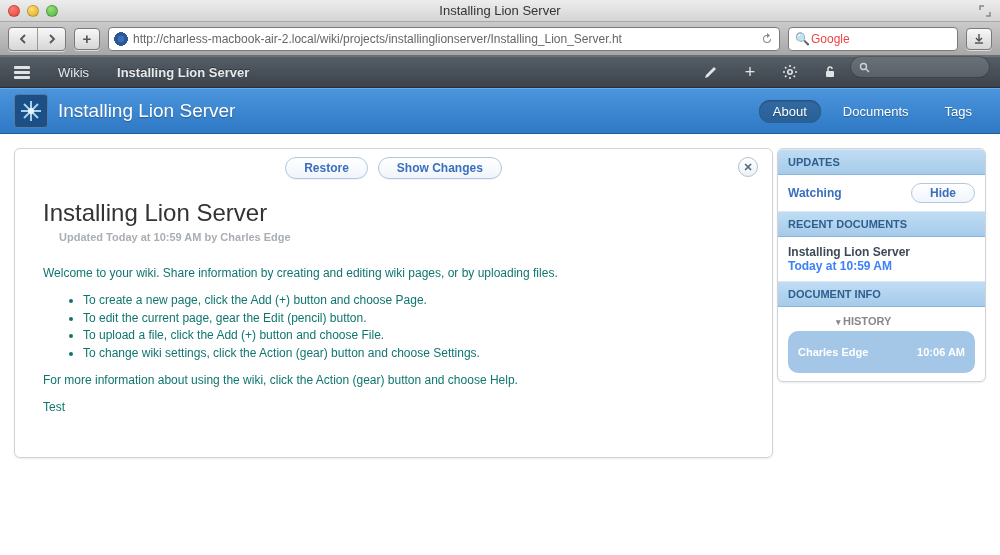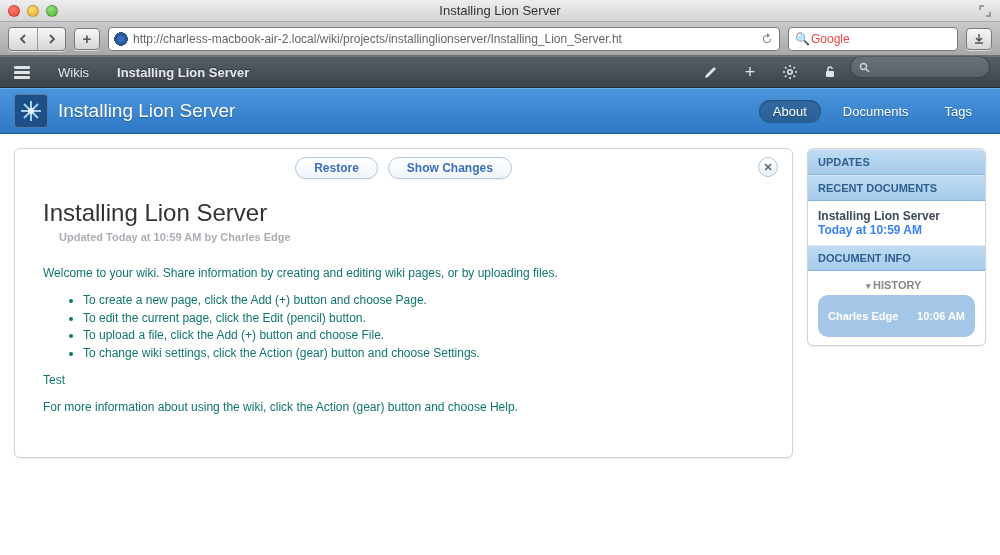--- a/index.html
+++ b/index.html
@@ -40,34 +40,34 @@
   
   .bluehdr{height:46px; background:linear-gradient(#4a95dc,#2f79c5); border-top:1px solid #68abe8; border-bottom:1px solid #1f5a99; display:flex; align-items:center; padding:0 14px; color:#fff;}
   .wiki-icon{width:34px;height:34px;margin-right:10px;border-radius:4px;background:#1b4f85;display:flex;align-items:center;justify-content:center;box-shadow:inset 0 0 0 1px rgba(255,255,255,.25);}
   .wiki-icon svg{width:26px;height:26px;}
   .bluehdr h1{font-size:19px; font-weight:normal; color:#fff; text-shadow:0 1px 1px rgba(0,0,0,.3);}
   .bluetabs{margin-left:auto; display:flex; gap:8px; align-items:center;text-align:right;}
   .bluetab{padding:4px 14px; border-radius:11px; color:#fff; font-size:13px; text-shadow:0 1px 1px rgba(0,0,0,.3);}
   .bluetab.sel{background:rgba(0,0,0,.25); box-shadow:inset 0 1px 2px rgba(0,0,0,.3);}
 
   
-  .content{padding:14px; background:#fff; display:flex; gap:14px; align-items:flex-start;}
+  .content{padding:14px; background:#fff; display:flex; gap:4px; align-items:flex-start;}
   .mainpanel{flex:1; border:1px solid #d0d4d8; border-radius:6px; background:#fff; box-shadow:0 1px 2px rgba(0,0,0,.08); padding:0;}
   .panel-top{display:flex; justify-content:center; gap:10px; padding:8px; position:relative;}
   .pill-btn{border:1px solid #b0c8e0; background:linear-gradient(#fff,#f0f5fb); color:#3a6fbd; font-weight:bold; font-size:12px; padding:3px 18px; border-radius:11px; box-shadow:0 1px 0 rgba(0,0,0,.05);}
   .close-x{position:absolute; right:14px; top:8px; width:20px;height:20px;border:1px solid #b6c2cf;border-radius:50%;background:linear-gradient(#fff,#ecf1f6);color:#5a6b7c;display:flex;align-items:center;justify-content:center;font-weight:bold;font-size:11px;}
   .panel-body{padding:12px 28px 30px;}
   .page-title{font-size:24px; color:#333; font-weight:normal; margin-bottom:4px;}
   .page-sub{font-size:11px; color:#a9aeb3; font-weight:bold; margin-bottom:22px;margin-left:16px;}
   .wiki-text{color:#0f766e; font-size:12px; line-height:1.45;}
   .wiki-text p{margin:10px 0;}
   .wiki-text ul{margin:8px 0 8px 40px;}
 
   
-  .sidebar{width:179px; border:1px solid #d0d4d8; border-radius:6px; background:#fff; box-shadow:0 1px 2px rgba(0,0,0,.08); overflow:hidden;}
+  .sidebar{width:209px; border:1px solid #d0d4d8; border-radius:6px; background:#fff; box-shadow:0 1px 2px rgba(0,0,0,.08); overflow:hidden;}
   .sb-head{background:linear-gradient(#c0dcf3,#a5cbea); border-top:1px solid #d8eaf9; border-bottom:1px solid #8bb6dc; color:#2f5e8f; font-weight:bold; font-size:11px; padding:6px 10px;}
   .sb-row{padding:8px 10px; font-size:12px; color:#3a6fbd;}
   .sb-row.watch{display:flex; align-items:center; justify-content:space-between; font-weight:bold;}
   .hide-btn{border:1px solid #b0c8e0; background:linear-gradient(#fff,#f0f5fb); color:#3a6fbd; font-weight:bold; font-size:12px; padding:2px 18px; border-radius:11px;}
   .recent-title{font-weight:bold; color:#3e4a57;}
   .recent-sub{color:#3b82f6;font-weight:bold;}
   .sb-sect{padding:8px 10px;}
   .hist-title{color:#888; font-weight:bold; font-size:11px; margin-bottom:4px;margin-left:48px;}
   .hist-title::before{content:"▾ "; font-size:9px;}
   .hist-row{background:#a4c7e8; color:#fff; font-weight:bold; border-radius:10px; padding:15px 10px; display:flex; justify-content:space-between; font-size:11px;}
@@ -192,32 +192,36 @@
       <div class="pill-btn">Show Changes</div>
       <div class="close-x">✕</div>
     </div>
     <div class="panel-body">
       <div class="page-title">Installing Lion Server</div>
       <div class="page-sub">Updated Today at 10:59 AM by Charles Edge</div>
       <div class="wiki-text">
         <p>Welcome to your wiki. Share information by creating and editing wiki pages, or by uploading files.</p>
         <ul>
           <li>To create a new page, click the Add (+) button and choose Page.</li>
-          <li>To edit the current page, click the Edit (pencil) button.</li>
+          <li>To edit the current page, gear the Edit (pencil) button.</li>
           <li>To upload a file, click the Add (+) button and choose File.</li>
           <li>To change wiki settings, click the Action (gear) button and choose Settings.</li>
         </ul>
+        <p>For more information about using the wiki, click the Action (gear) button and choose Help.</p>
         <p>Test</p>
-        <p>For more information about using the wiki, click the Action (gear) button and choose Help.</p>
       </div>
     </div>
   </div>
 
   <div class="sidebar">
     <div class="sb-head">UPDATES</div>
+    <div class="sb-row watch">
+      <span>Watching</span>
+      <div class="hide-btn">Hide</div>
+    </div>
     <div class="sb-head">RECENT DOCUMENTS</div>
     <div class="sb-row">
       <div class="recent-title">Installing Lion Server</div>
       <div class="recent-sub">Today at 10:59 AM</div>
     </div>
     <div class="sb-head">DOCUMENT INFO</div>
     <div class="sb-sect">
       <div class="hist-title">HISTORY</div>
       <div class="hist-row">
         <span>Charles Edge</span>

